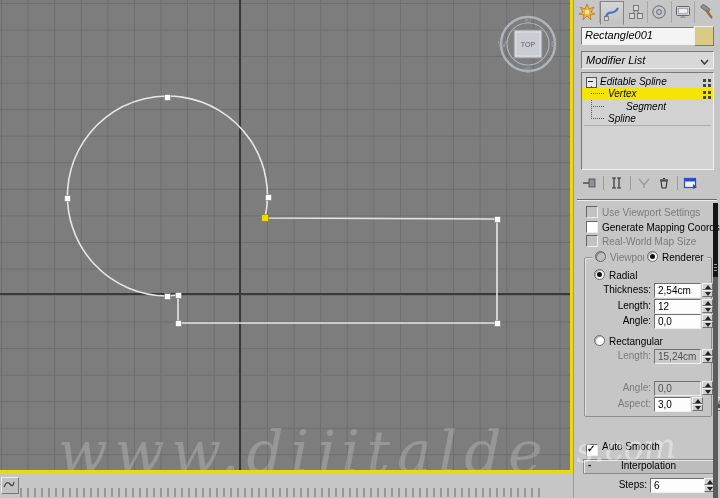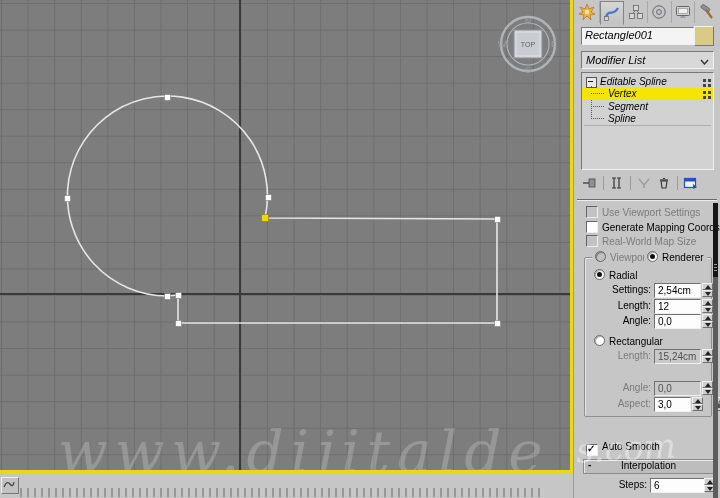--- a/index.html
+++ b/index.html
@@ -224,21 +224,21 @@
         <span class="dots"></span>
       </div>
       <div id="treeline"></div>
       <div class="srow" id="row-vertex">
         <span class="treeh"></span>
         <span class="lbl" style="left:26px">Vertex</span>
         <span class="dots"></span>
       </div>
       <div class="srow" id="row-segment">
         <span class="treeh"></span>
-        <span class="lbl" style="left:26px">Segment</span>
+        <span class="lbl" style="left:44px">Segment</span>
       </div>
       <div class="srow" id="row-spline">
         <span class="treeh"></span>
         <span class="lbl" style="left:26px">Spline</span>
       </div>
       <div id="stacksep"></div>
     </div>
 
     <div id="stackbtns">
       <div class="sbtn">
@@ -294,21 +294,21 @@
       <span class="masker"><span class="radio"></span><span>Viewport</span></span>
     </div>
     <div class="radrow" style="left:70px;top:251px">
       <span class="masker"><span class="radio sel"></span><span>Renderer</span></span>
     </div>
     <div class="radrow" style="left:20px;top:269px">
       <span class="radio sel"></span><span>Radial</span>
     </div>
 
     <div class="prow" style="top:283px">
-      <span class="plabel">Settings:</span>
+      <span class="plabel">Thickness:</span>
       <span class="pfield">2,54cm</span>
       <span class="spin">
           <i class="su"></i>
           <i class="sd"></i>
         </span>
     </div>
     <div class="prow" style="top:299px">
       <span class="plabel">Length:</span>
       <span class="pfield">12</span>
       <span class="spin">

